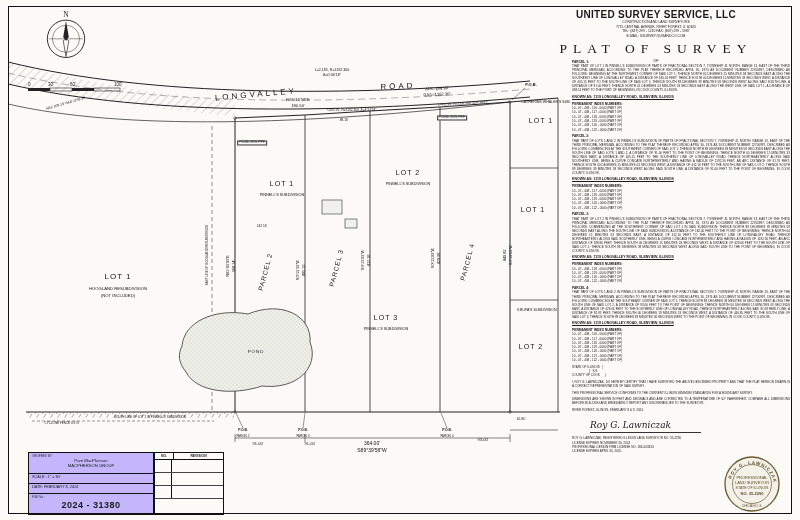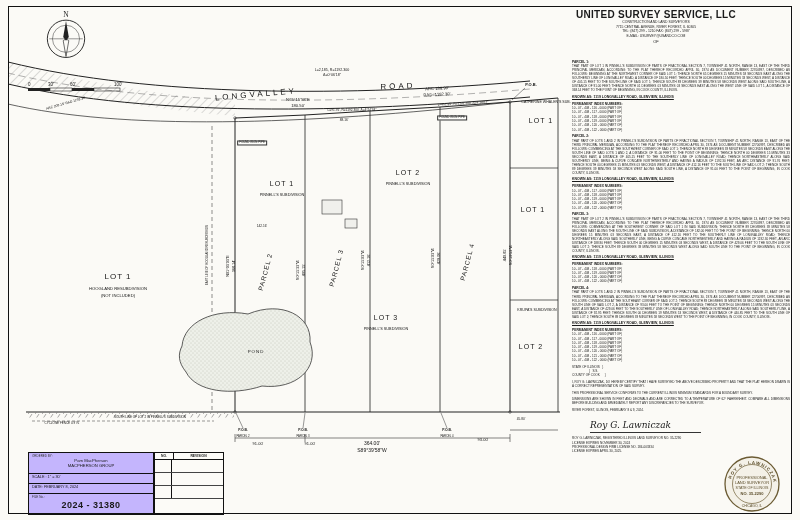--- a/index.html
+++ b/index.html
@@ -195,20 +195,21 @@
     <text x="46" y="6" font-size="4.5" fill="#222">60'</text>
     <text x="90" y="6" font-size="4.5" fill="#222">100'</text>
   </svg>
 
   <div class="header">
     <div class="hdr-company">UNITED  SURVEY  SERVICE, LLC</div>
     <div class="hdr-small">CONSTRUCTION AND LAND SURVEYORS</div>
     <div class="hdr-small">7715 CENTRAL AVENUE, RIVER FOREST, IL 60305</div>
     <div class="hdr-small">TEL: (847) 299 - 1210    FAX: (847) 299 - 5987</div>
     <div class="hdr-small">E-MAIL: USURVEY@USANDCO.COM</div>
+    <div class="hdr-title">PLAT OF SURVEY</div>
     <div class="hdr-of">OF</div>
   </div>
 
   <div class="legal-col">
       <div class="legal-sec">
         <div class="legal-h">PARCEL 1:</div>
         <div class="legal-para">THAT PART OF LOT 1 IN PINNELL'S SUBDIVISION OF PARTS OF FRACTIONAL SECTION 7, TOWNSHIP 41 NORTH, RANGE 13, EAST OF THE THIRD PRINCIPAL MERIDIAN, ACCORDING TO THE PLAT THEREOF RECORDED APRIL 30, 1974 AS DOCUMENT NUMBER 22700997, DESCRIBED AS FOLLOWS: BEGINNING AT THE NORTHWEST CORNER OF SAID LOT 1; THENCE NORTH 65 DEGREES 15 MINUTES 58 SECONDS EAST ALONG THE SOUTHERLY LINE OF LONGVALLEY ROAD, A DISTANCE OF 180.50 FEET; THENCE SOUTH 00 DEGREES 15 MINUTES 33 SECONDS WEST, A DISTANCE OF 405.15 FEET TO THE SOUTH LINE OF SAID LOT 1; THENCE SOUTH 89 DEGREES 39 MINUTES 58 SECONDS WEST ALONG SAID SOUTH LINE, A DISTANCE OF 91.00 FEET; THENCE NORTH 01 DEGREES 03 MINUTES 03 SECONDS EAST ALONG THE WEST LINE OF SAID LOT 1, A DISTANCE OF 368.14 FEET TO THE POINT OF BEGINNING, IN COOK COUNTY, ILLINOIS.</div>
       </div>
       <div class="legal-sec known">
         <div class="legal-h">KNOWN AS: 1119 LONGVALLEY ROAD, GLENVIEW, ILLINOIS</div>

